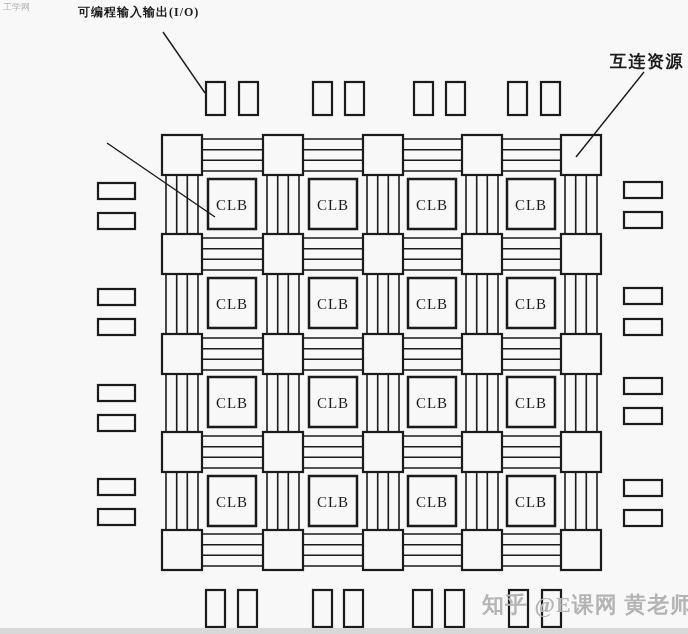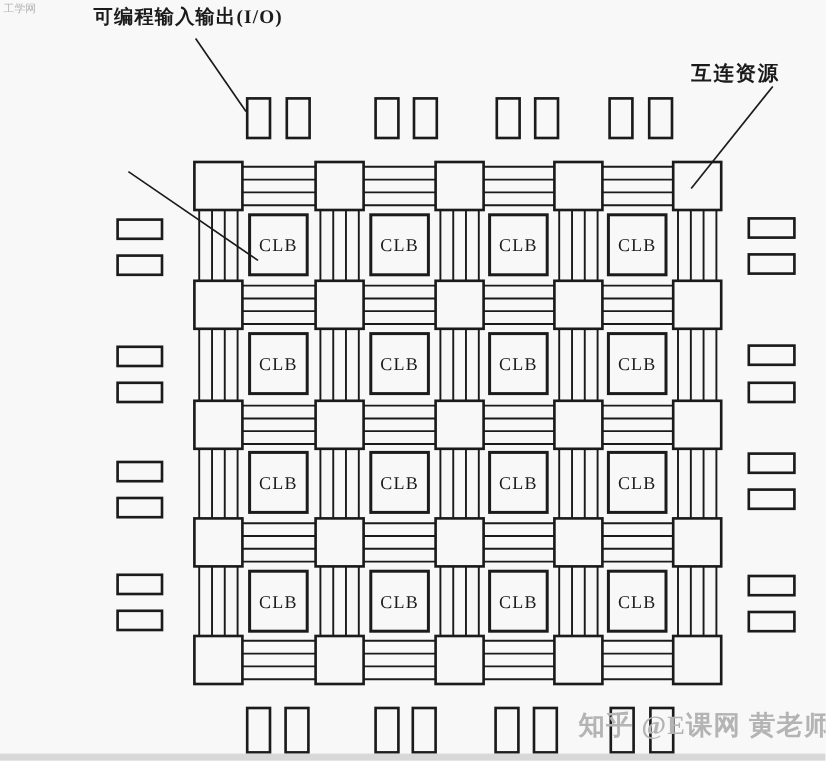--- a/index.html
+++ b/index.html
@@ -30,23 +30,23 @@
     letter-spacing: 1px;
     fill: var(--line);
   }
   .lbl {
     position: absolute;
     color: var(--line);
     font-weight: 600;
     white-space: nowrap;
     z-index: 3;
   }
-  .lbl-io    { left: 78px;  top: 4px;   font-size: 16px; letter-spacing: 1px; }
+  .lbl-io    { left: 78px;  top: 4px;   font-size: 12px; letter-spacing: 1px; }
   .lbl-logic { left: 2px;   top: 115px; font-size: 18px; letter-spacing: 1px; }
-  .lbl-ic    { left: 576px; top: 50px;  font-size: 17px; letter-spacing: 1.5px; }
+  .lbl-ic    { left: 610px; top: 50px;  font-size: 17px; letter-spacing: 1.5px; }
   .wm-tl {
     position: absolute; left: 3px; top: 1px;
     font-size: 9px; color: var(--wm); z-index: 3;
     font-family: "Liberation Sans", "DejaVu Sans", sans-serif;
     text-align: center;
   }
   .wm-br {
     position: absolute; left: 482px; top: 590px;
     font-size: 22px; color: var(--wm); letter-spacing: 1px;
     font-weight: 600; white-space: nowrap; z-index: 3;

